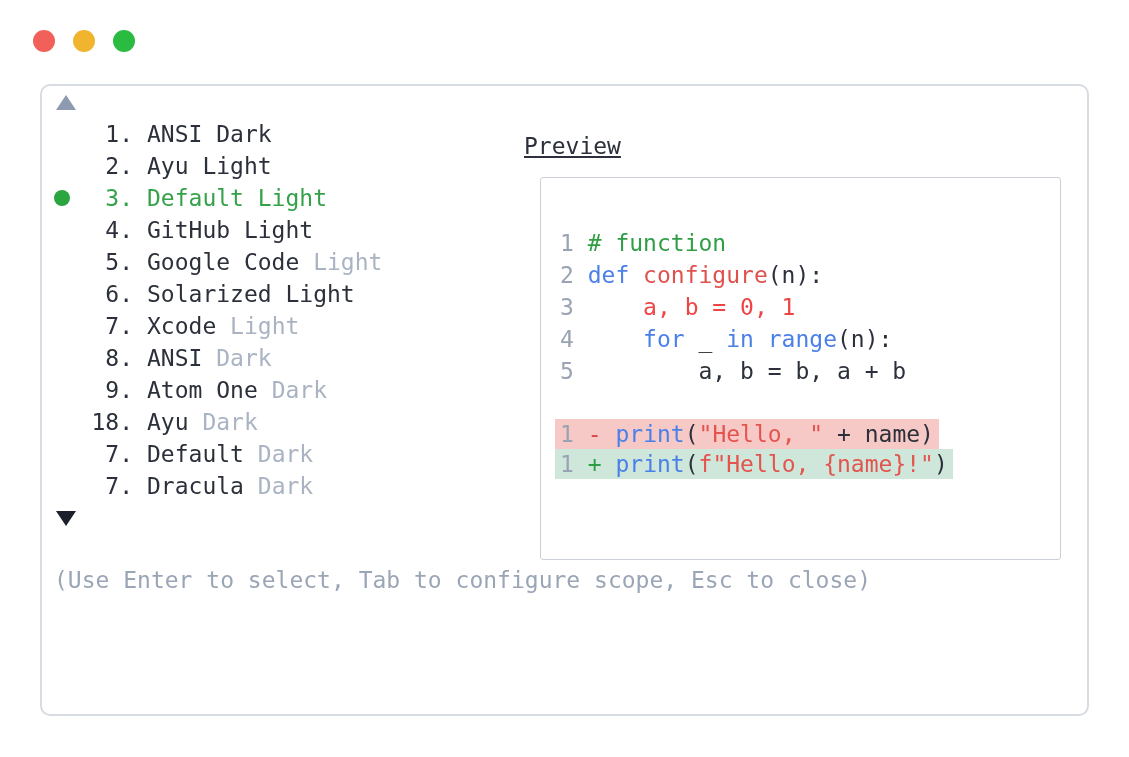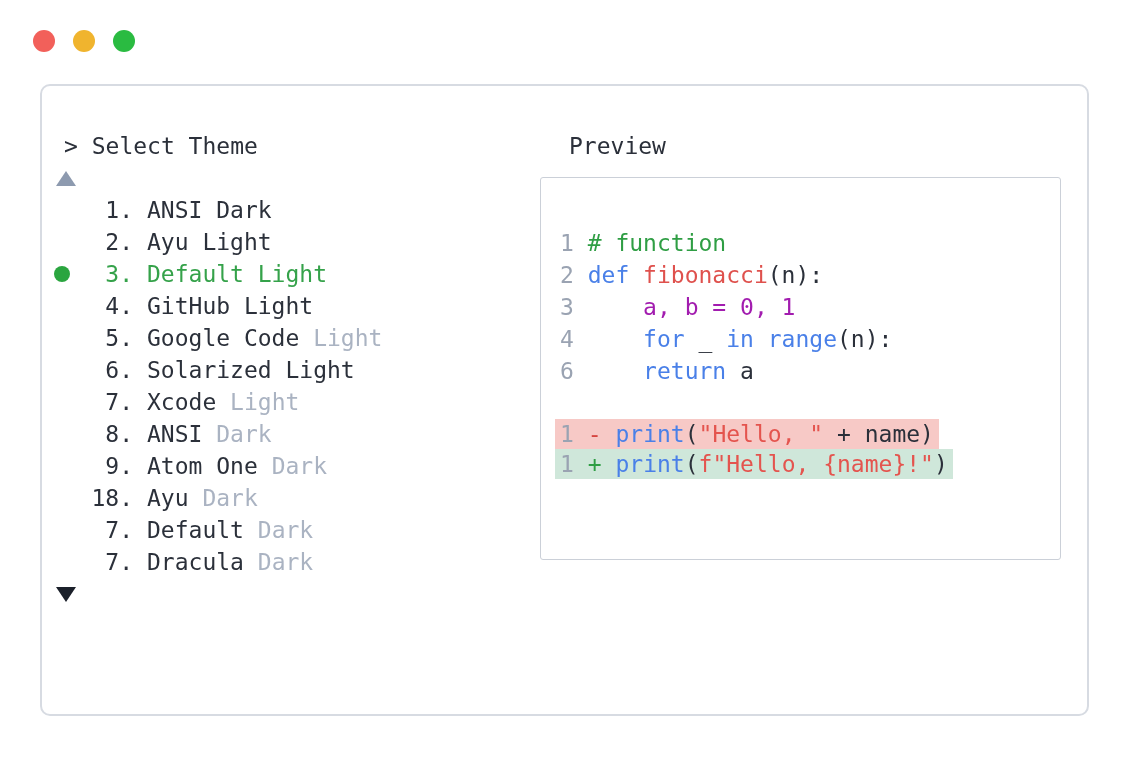--- a/index.html
+++ b/index.html
@@ -38,41 +38,40 @@
   .list { }
   .item { height:32px; line-height:32px; margin-left:22px; position:relative; white-space:pre; cursor:default; }
   .item .num { display:inline-block; width:69px; text-align:right; }
   .item .name { padding-left:14px; }
   .item .dim { color:#aab3c2; }
   .bullet { position:absolute; left:-10px; top:8px; width:16px; height:16px; border-radius:50%; background:#2aa53f; }
 
   .help { margin:30px 0 0 12px; line-height:32px; color:#9aa5b6; white-space:pre; }
 
   
-  .preview-label { position:absolute; left:527px; top:44px; line-height:32px; }
+  .preview-label { position:absolute; left:482px; top:44px; line-height:32px;text-decoration:underline; }
   .preview-box {
     position:absolute; left:498px; top:91px; width:521px; height:383px;
     border:1.5px solid #cbd0d8; border-radius:3px; background:#ffffff;
     padding:49px 0 0 19px; overflow:hidden;
   }
   .crow { height:32px; line-height:32px; white-space:pre; }
   .drow { height:30px; line-height:30px; white-space:pre; }
   .hl { display:inline-block; padding:0 5px; margin-left:-5px; }
 </style>
 </head>
 <body>
 
 <div class="traffic" id="traffic">
     <span class="light" style="background: rgb(242, 96, 90);"></span>
     <span class="light" style="background: rgb(240, 180, 46);"></span>
     <span class="light" style="background: rgb(42, 187, 65);"></span>
   </div>
 
 <div class="panel">
-  <div class="prompt">&gt; Select Theme</div>
 
   <div class="scrollrow">
     <span class="tri-up"></span>
   </div>
 
   <div class="list" id="theme-list">
       <div class="item"><span class="num">1.</span><span class="name">ANSI Dark</span></div>
       <div class="item"><span class="num">2.</span><span class="name">Ayu Light</span></div>
       <div class="item" style="color: rgb(53, 162, 74);"><span class="bullet" style="background: rgb(42, 165, 63);"></span><span class="num">3.</span><span class="name">Default Light</span></div>
       <div class="item"><span class="num">4.</span><span class="name">GitHub Light</span></div>
@@ -83,25 +82,26 @@
       <div class="item"><span class="num">9.</span><span class="name">Atom One<span class="dim" style="color: rgb(170, 179, 194);"> Dark</span></span></div>
       <div class="item"><span class="num">18.</span><span class="name">Ayu<span class="dim" style="color: rgb(170, 179, 194);"> Dark</span></span></div>
       <div class="item"><span class="num">7.</span><span class="name">Default<span class="dim" style="color: rgb(170, 179, 194);"> Dark</span></span></div>
       <div class="item"><span class="num">7.</span><span class="name">Dracula<span class="dim" style="color: rgb(170, 179, 194);"> Dark</span></span></div>
     </div>
 
   <div class="scrollrow">
     <span class="tri-down"></span>
   </div>
 
+  <div class="help">(Use Enter to select, Tab to configure scope, Esc to close)</div>
 
   <div class="preview-label">Preview</div>
   <div class="preview-box" id="preview-box">
       <div class="crow"><span style="color: rgb(154, 163, 178);">1</span><span style="color: rgb(43, 48, 58);"> </span><span style="color: rgb(47, 158, 68);"># function</span></div>
-      <div class="crow"><span style="color: rgb(154, 163, 178);">2</span><span style="color: rgb(43, 48, 58);"> </span><span style="color: rgb(74, 128, 232);">def </span><span style="color: rgb(223, 81, 77);">fibonacci</span><span style="color: rgb(43, 48, 58);">(n):</span></div>
-      <div class="crow"><span style="color: rgb(154, 163, 178);">3</span><span style="color: rgb(43, 48, 58);"> </span><span style="color: #a21caf;">    a, b = 0, 1</span></div>
+      <div class="crow"><span style="color: rgb(154, 163, 178);">2</span><span style="color: rgb(43, 48, 58);"> </span><span style="color: rgb(74, 128, 232);">def </span><span style="color: rgb(223, 81, 77);">configure</span><span style="color: rgb(43, 48, 58);">(n):</span></div>
+      <div class="crow"><span style="color: rgb(154, 163, 178);">3</span><span style="color: rgb(43, 48, 58);"> </span><span style="color: #ef4444;">    a, b = 0, 1</span></div>
       <div class="crow"><span style="color: rgb(154, 163, 178);">4</span><span style="color: rgb(43, 48, 58);"> </span><span style="color: rgb(43, 48, 58);">    </span><span style="color: rgb(74, 128, 232);">for</span><span style="color: rgb(43, 48, 58);"> _ </span><span style="color: rgb(74, 128, 232);">in</span><span style="color: rgb(43, 48, 58);"> </span><span style="color: rgb(74, 128, 232);">range</span><span style="color: rgb(43, 48, 58);">(n):</span></div>
-      <div class="crow"><span style="color: rgb(154, 163, 178);">6</span><span style="color: rgb(43, 48, 58);"> </span><span style="color: rgb(43, 48, 58);">    </span><span style="color: rgb(74, 128, 232);">return</span><span style="color: rgb(43, 48, 58);"> a</span></div>
+      <div class="crow"><span style="color: rgb(154, 163, 178);">5</span><span style="color: rgb(43, 48, 58);"> </span><span style="color: rgb(43, 48, 58);">        a, b = b, a + b</span></div>
       <div class="crow"></div>
       <div class="drow"><span class="hl" style="background: rgb(247, 201, 198);"><span style="color: rgb(154, 163, 178);">1</span><span style="color: rgb(43, 48, 58);"> </span><span style="color: rgb(214, 69, 64);">-</span><span style="color: rgb(43, 48, 58);"> </span><span style="color: rgb(74, 128, 232);">print</span><span style="color: rgb(43, 48, 58);">(</span><span style="color: rgb(228, 84, 78);">"Hello, "</span><span style="color: rgb(43, 48, 58);"> + name)</span></span></div>
       <div class="drow"><span class="hl" style="background: rgb(207, 231, 218);"><span style="color: rgb(154, 163, 178);">1</span><span style="color: rgb(43, 48, 58);"> </span><span style="color: rgb(46, 158, 68);">+</span><span style="color: rgb(43, 48, 58);"> </span><span style="color: rgb(74, 128, 232);">print</span><span style="color: rgb(43, 48, 58);">(</span><span style="color: rgb(228, 84, 78);">f"Hello, {name}!"</span><span style="color: rgb(43, 48, 58);">)</span></span></div>
     </div>
 </div>
 
 </body></html>

